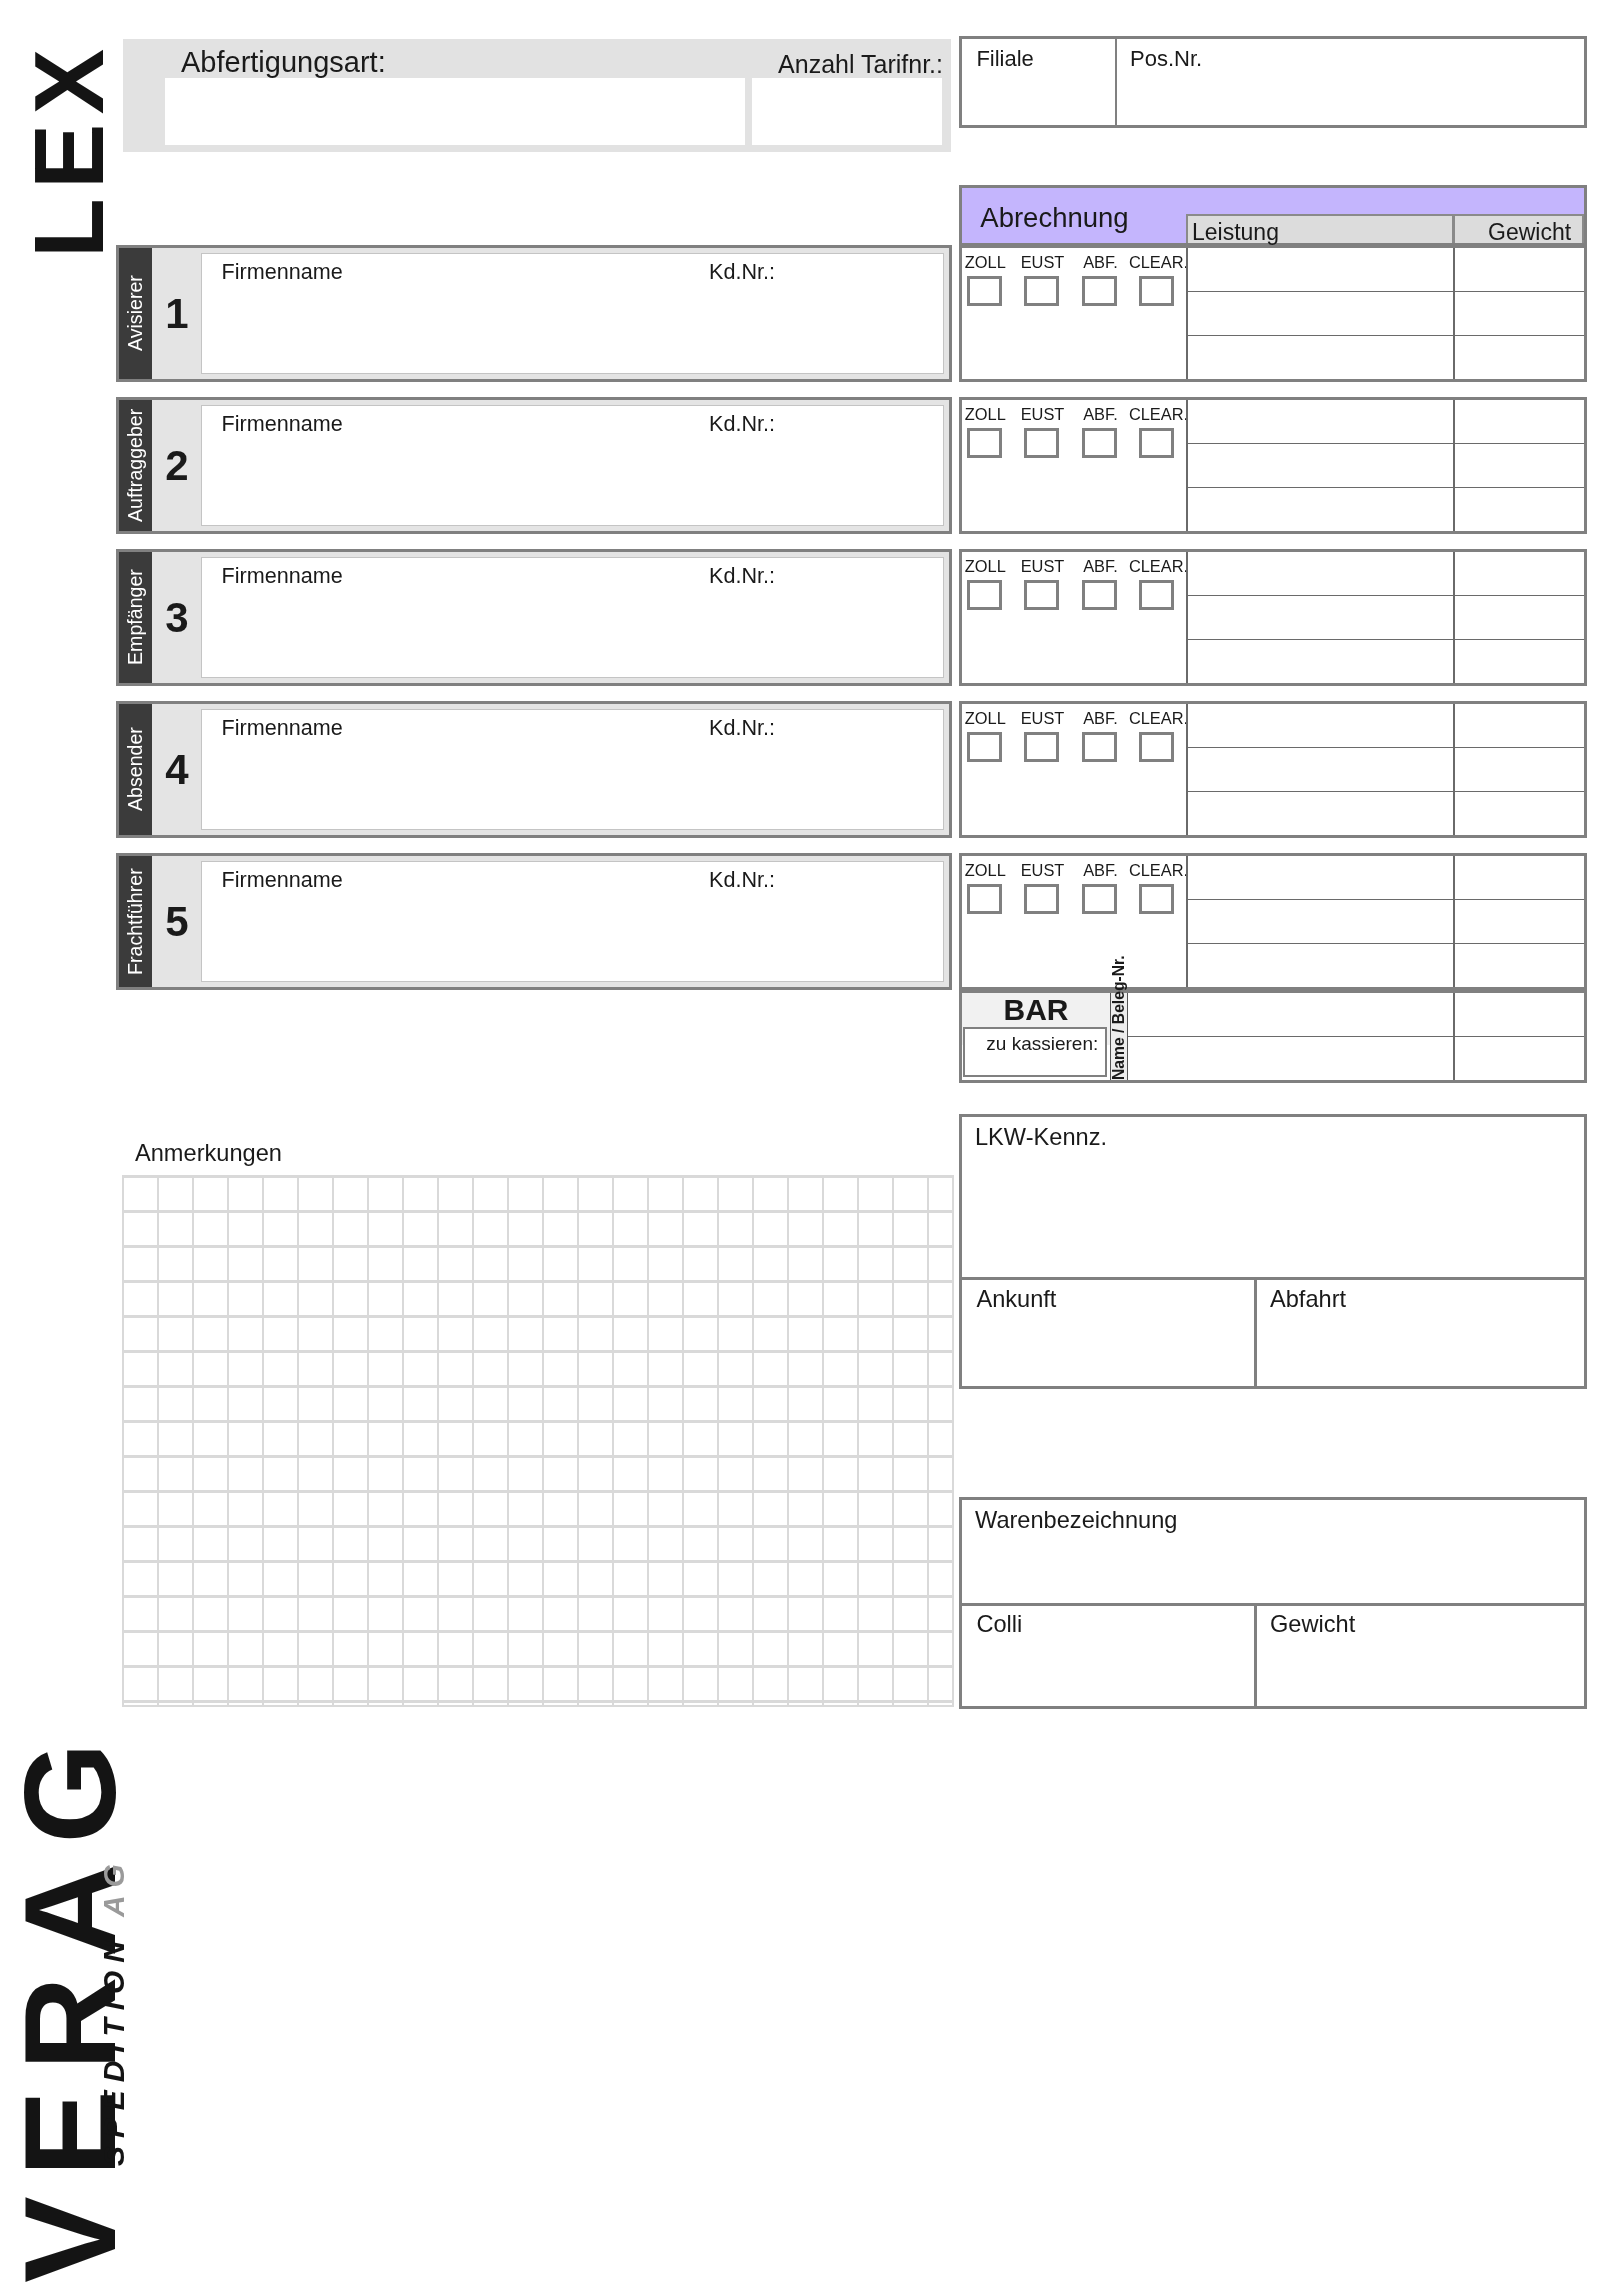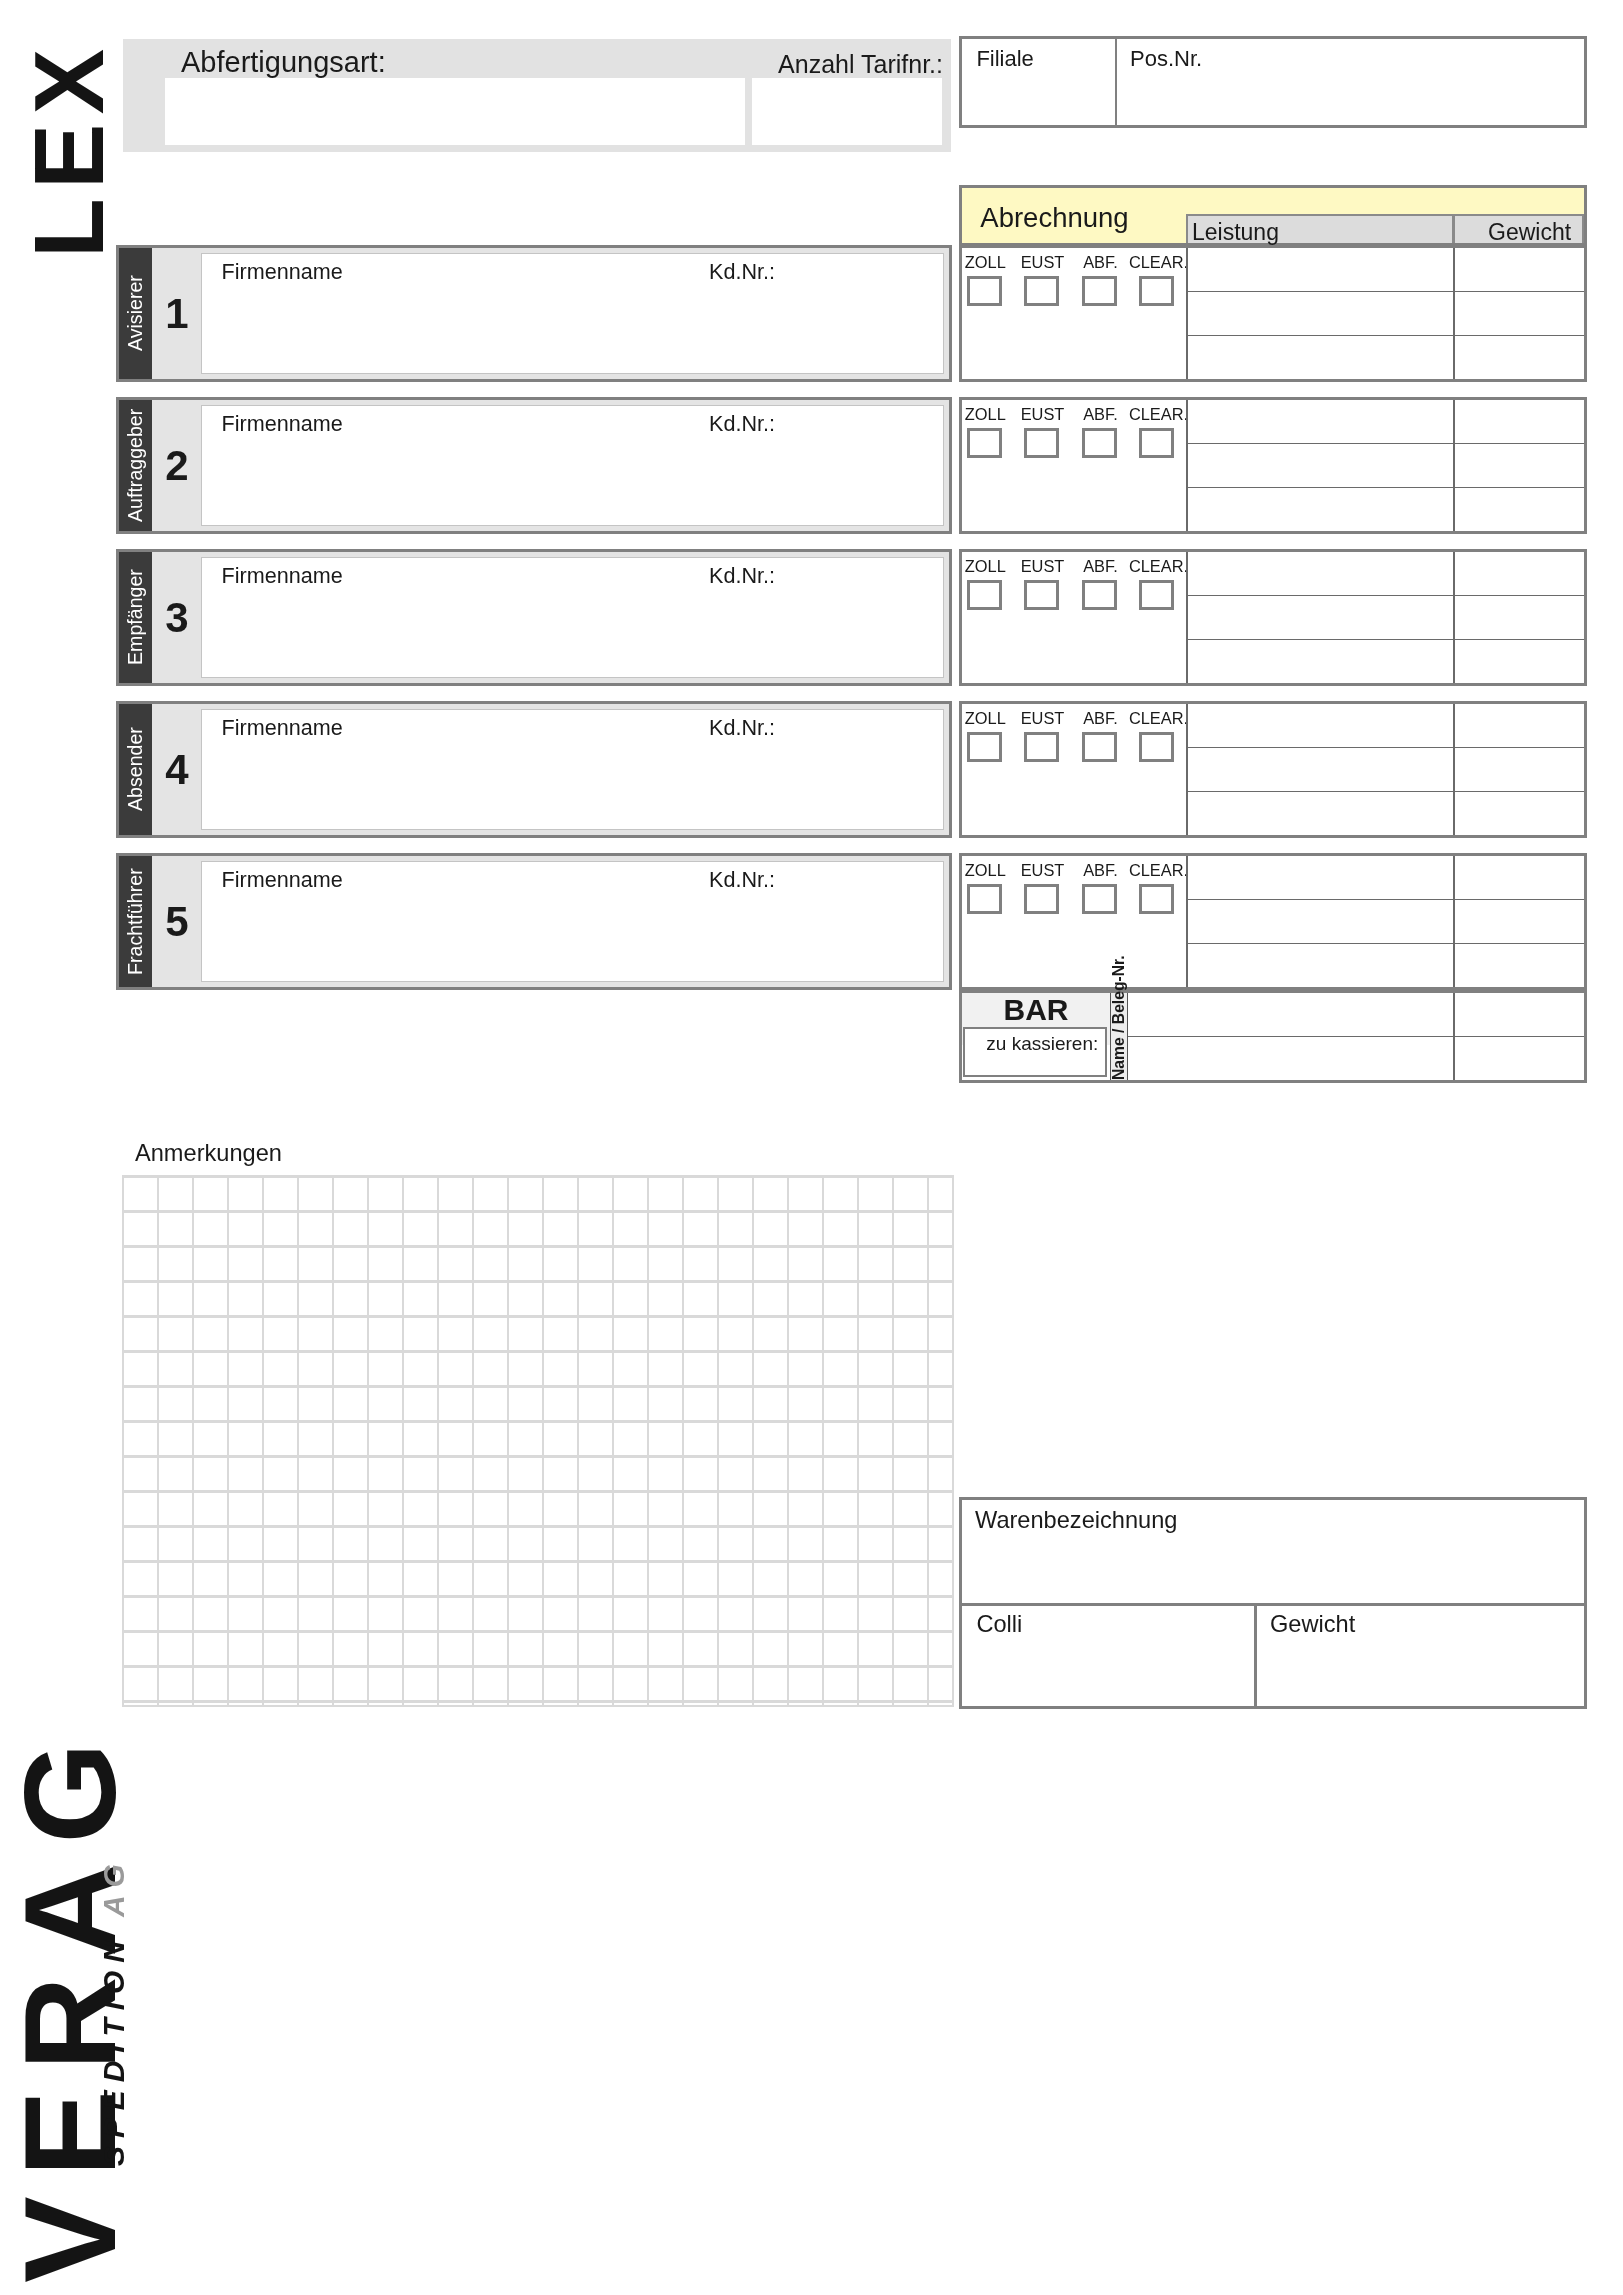--- a/index.html
+++ b/index.html
@@ -28,21 +28,21 @@
   .inp-big{position:absolute;left:42px;top:39px;width:580px;height:67px;background:#fff;}
   .inp-small{position:absolute;left:629px;top:39px;width:190px;height:67px;background:#fff;}
 
   .filialebox{position:absolute;left:959px;top:36px;width:628px;height:92px;
        border:3.9px solid #808080;box-sizing:border-box;background:#fff;}
   .filialebox .vdiv{position:absolute;left:153px;top:0;bottom:0;width:2px;background:#808080;}
   .filialebox .lbl{position:absolute;top:6.5px;font-size:22px;}
 
   
   .abrhead{position:absolute;left:959px;top:185px;width:628px;height:61px;
-       border:3.9px solid #808080;box-sizing:border-box;background:#fef9c3;}
+       border:3.9px solid #808080;box-sizing:border-box;background:#c4b5fd;}
   .abrhead .title{position:absolute;left:18.3px;top:14.4px;font-size:27.5px;}
   .hcell{position:absolute;top:25.5px;bottom:0;background:#dcdcdc;
        border:2px solid #8a8a8a;border-bottom:none;box-sizing:border-box;font-size:23px;}
   .hcell span{display:block;margin-top:3.3px;}
   .hcell.l{left:224px;width:268px;}
   .hcell.b{left:491px;right:0;}
 
   
   .pblk{position:absolute;left:116px;width:836px;height:137px;background:#e4e4e4;
        border:3.9px solid #808080;box-sizing:border-box;}
@@ -316,20 +316,30 @@
     <div class="barcell" style="left:166px;top:0;width:325px;height:43px"></div>
     <div class="barcell" style="left:166px;top:44px;width:325px;bottom:0"></div>
     <div class="barcell" style="left:493px;top:0;right:0;height:43px"></div>
     <div class="barcell" style="left:493px;top:44px;right:0;bottom:0"></div>
   </div>
 
   <div class="anm-label">Anmerkungen</div>
   <div class="anmgrid"></div>
 
 
+  <div class="grp" style="top:1114px;height:275px">
+    <span class="glbl" style="left:13px;top:6.5px">LKW-Kennz.</span>
+    <div class="fieldarea" style="left:0;top:30px;right:0;height:128px"></div>
+    <div class="hdiv" style="top:160px"></div>
+    <div class="vdiv2" style="left:292px;top:162px;bottom:0"></div>
+    <span class="glbl" style="left:14.4px;top:169px">Ankunft</span>
+    <span class="glbl" style="left:308px;top:169px">Abfahrt</span>
+    <div class="fieldarea" style="left:0;top:196px;width:292px;bottom:0"></div>
+    <div class="fieldarea" style="left:294px;top:196px;right:0;bottom:0"></div>
+  </div>
 
   <div class="grp" style="top:1497px;height:212px">
     <span class="glbl" style="left:13px;top:6.5px">Warenbezeichnung</span>
     <div class="fieldarea" style="left:0;top:30px;right:0;height:72px"></div>
     <div class="hdiv" style="top:103px"></div>
     <div class="vdiv2" style="left:292px;top:106px;bottom:0"></div>
     <span class="glbl" style="left:14.4px;top:111px">Colli</span>
     <span class="glbl" style="left:308px;top:111px">Gewicht</span>
     <div class="fieldarea" style="left:0;top:139px;width:292px;bottom:0"></div>
     <div class="fieldarea" style="left:294px;top:139px;right:0;bottom:0"></div>

